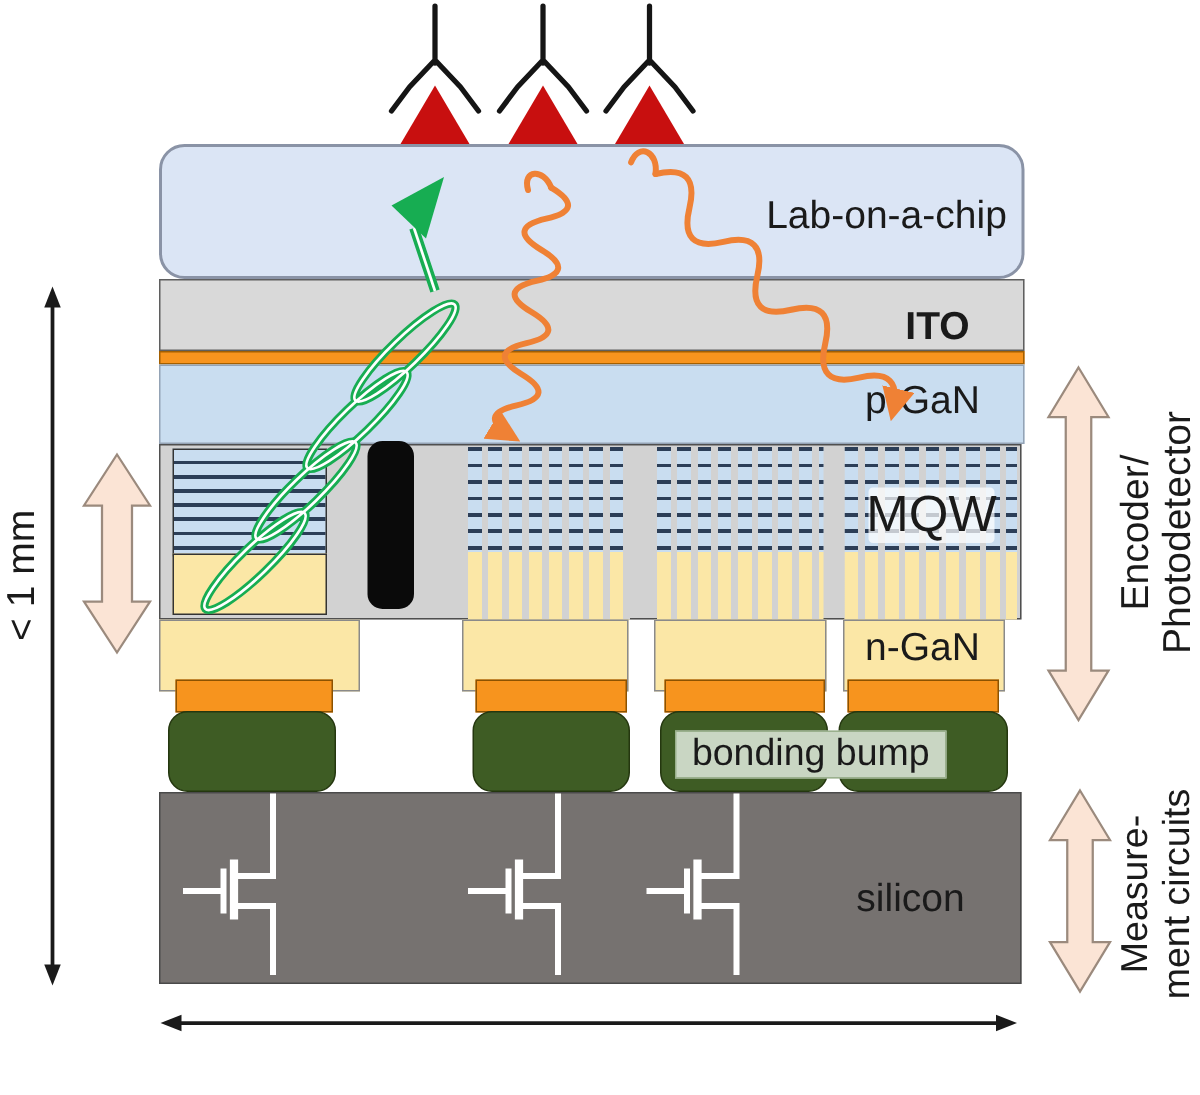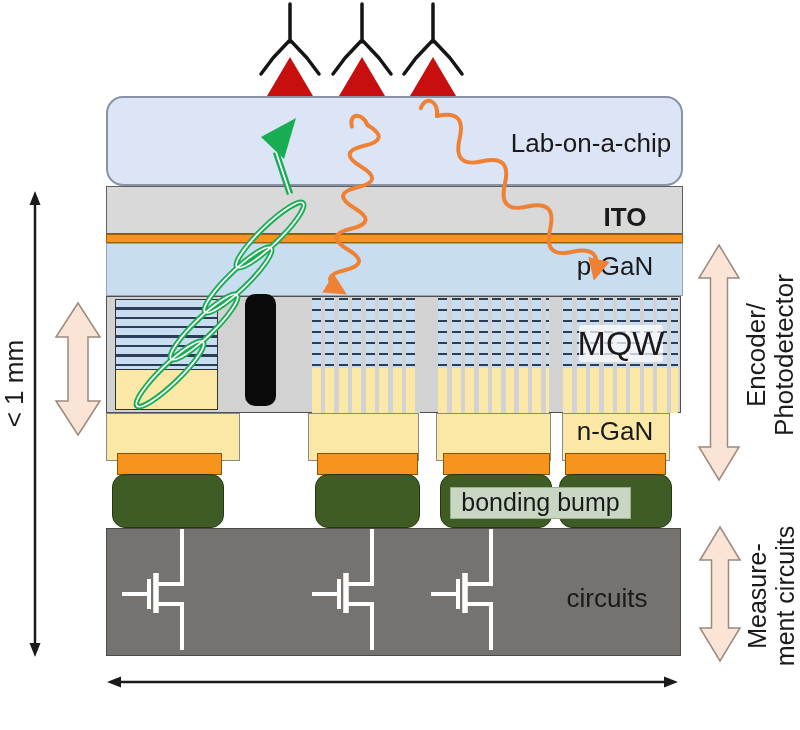--- a/index.html
+++ b/index.html
@@ -94,21 +94,21 @@
     </div>
   <div class="lbl center" style="left:590px;top:203px;width:70px;font-weight:bold;">ITO</div>
   <div class="lbl center" style="left:574px;top:252px;width:82px;">p-GaN</div>
   <div class="abs mqw-box">
       <span>MQW</span>
     </div>
   <div class="lbl center" style="left:572px;top:417px;width:86px;">n-GaN</div>
   <div class="abs bonding-label">
       <span>bonding bump</span>
     </div>
-  <div class="lbl center" style="left:564px;top:584px;width:86px;">circuits</div>
+  <div class="lbl center" style="left:564px;top:584px;width:86px;">silicon</div>
 
   <div class="lbl rot center" style="left:50px;top:353px;width:56px;">LED</div>
   <div class="lbl rot center" style="left:-28px;top:371px;width:84px;">&lt; 1 mm</div>
   <div class="lbl rot rot2" style="left:685px;top:327px;width:170px;text-align:center;">
     <div>Encoder/</div>
     <div>Photodetector</div>
   </div>
   <div class="lbl rot rot2" style="left:698px;top:568px;width:145px;text-align:center;font-size:25px;">
     <div>Measure-</div>
     <div>ment circuits</div>

